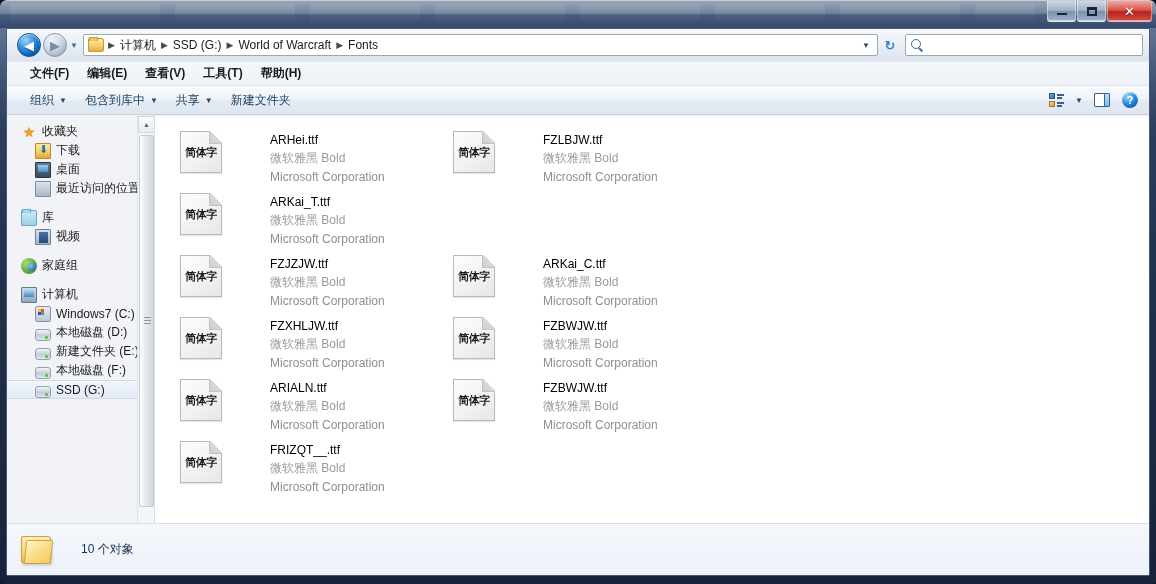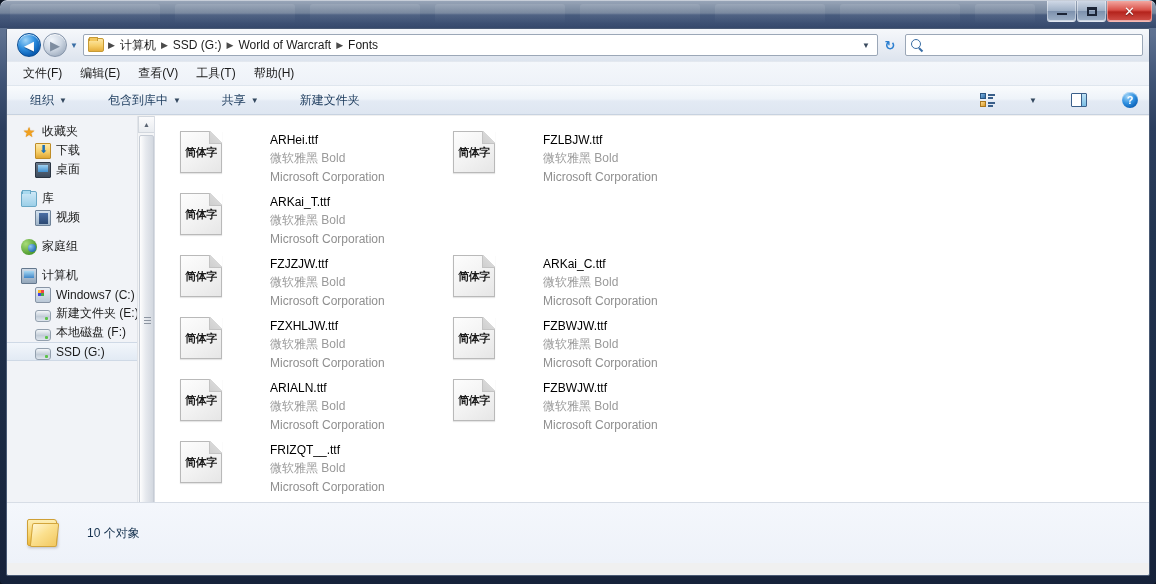--- a/index.html
+++ b/index.html
@@ -182,36 +182,36 @@
     width: 5px; height: 1.8px; background:#3a6ea5;
     transform: rotate(45deg); transform-origin: left center;
   }
 
   
   #menubar {
     height: 24px;
     background: linear-gradient(180deg,#f4f7fb 0%, #eef2f8 100%);
     border-top: 1px solid #e3e8ef;
     display: flex; align-items: center;
-    padding-left: 7px;
+    padding-left: 14px;
+    font-weight: bold;
   }
   .menuitem {
     font-size: 12px; color: #1a1a1a;
     padding: 3px 9px; cursor: default; white-space: nowrap;
   }
 
   
   #cmdbar {
     height: 30px;
     background: linear-gradient(180deg,#f9fbfd 0%, #eef3f9 46%, #e3eaf4 54%, #dee6f1 100%);
     border-top: 1px solid #dfe6ee;
     border-bottom: 1px solid #c7d2e0;
     display: flex; align-items: center;
     padding: 0 6px 0 14px;
-    gap: 23px;
   }
   .cmdbtn {
     font-size: 12px; color: #1b3a5c;
     padding: 4px 9px; cursor: default; white-space: nowrap;
     display: flex; align-items: center; gap: 5px; border-radius: 2px;
   }
   .caret { font-size: 8px; color: #33485f; }
   .cmdspacer { flex: 1 1 auto; }
   .iconbtn {
     width: 26px; height: 22px; margin-left: 2px;
@@ -431,26 +431,26 @@
     line-height: 18px; white-space: nowrap;
   }
   .tcorp {
     font-size: 12px; color: #8f8f8f;
     line-height: 17px; white-space: nowrap;
   }
 
   
   #statusbar {
     position: absolute;
-    left: 0; bottom: 12px;
-    width: 1144px; height: 61px;
+    left: 0; bottom: 0;
+    width: 1144px; height: 52px;
     background: linear-gradient(180deg,#f4f7fc 0%, #eef2f9 100%);
     border-top: 1px solid #d7dde6;
     display: flex; align-items: center;
-    padding-left: 18px;
+    padding-left: 12px;
   }
   .statfolder {
     width: 38px; height: 34px; flex: none;
     margin-right: 24px;
     position: relative;
   }
   .statfolder .back {
     position: absolute; left: 2px; top: 3px;
     width: 30px; height: 27px;
     background: linear-gradient(180deg,#fdeeb4 0%,#f7d46f 60%,#ecb93f 100%);
@@ -596,20 +596,24 @@
               <span class="navtext">收藏夹</span>
             </div>
             <div class="navrow child">
               <span class="navico ico-dl"></span>
               <span class="navtext">下载</span>
             </div>
             <div class="navrow child">
               <span class="navico ico-desk"></span>
               <span class="navtext">桌面</span>
             </div>
+            <div class="navrow child">
+              <span class="navico ico-recent"></span>
+              <span class="navtext">最近访问的位置</span>
+            </div>
           </div>
 
           <div class="navgroup">
             <div class="navrow">
               <span class="navico ico-lib"></span>
               <span class="navtext">库</span>
             </div>
             <div class="navrow child">
               <span class="navico ico-video"></span>
               <span class="navtext">视频</span>
@@ -624,20 +628,24 @@
           </div>
 
           <div class="navgroup">
             <div class="navrow">
               <span class="navico ico-pc"></span>
               <span class="navtext">计算机</span>
             </div>
             <div class="navrow child">
               <span class="navico ico-win"></span>
               <span class="navtext">Windows7 (C:)</span>
+            </div>
+            <div class="navrow child">
+              <span class="navico ico-drive"></span>
+              <span class="navtext">本地磁盘 (D:)</span>
             </div>
             <div class="navrow child">
               <span class="navico ico-drive"></span>
               <span class="navtext">新建文件夹 (E:)</span>
             </div>
             <div class="navrow child">
               <span class="navico ico-drive"></span>
               <span class="navtext">本地磁盘 (F:)</span>
             </div>
             <div class="navrow child sel">

